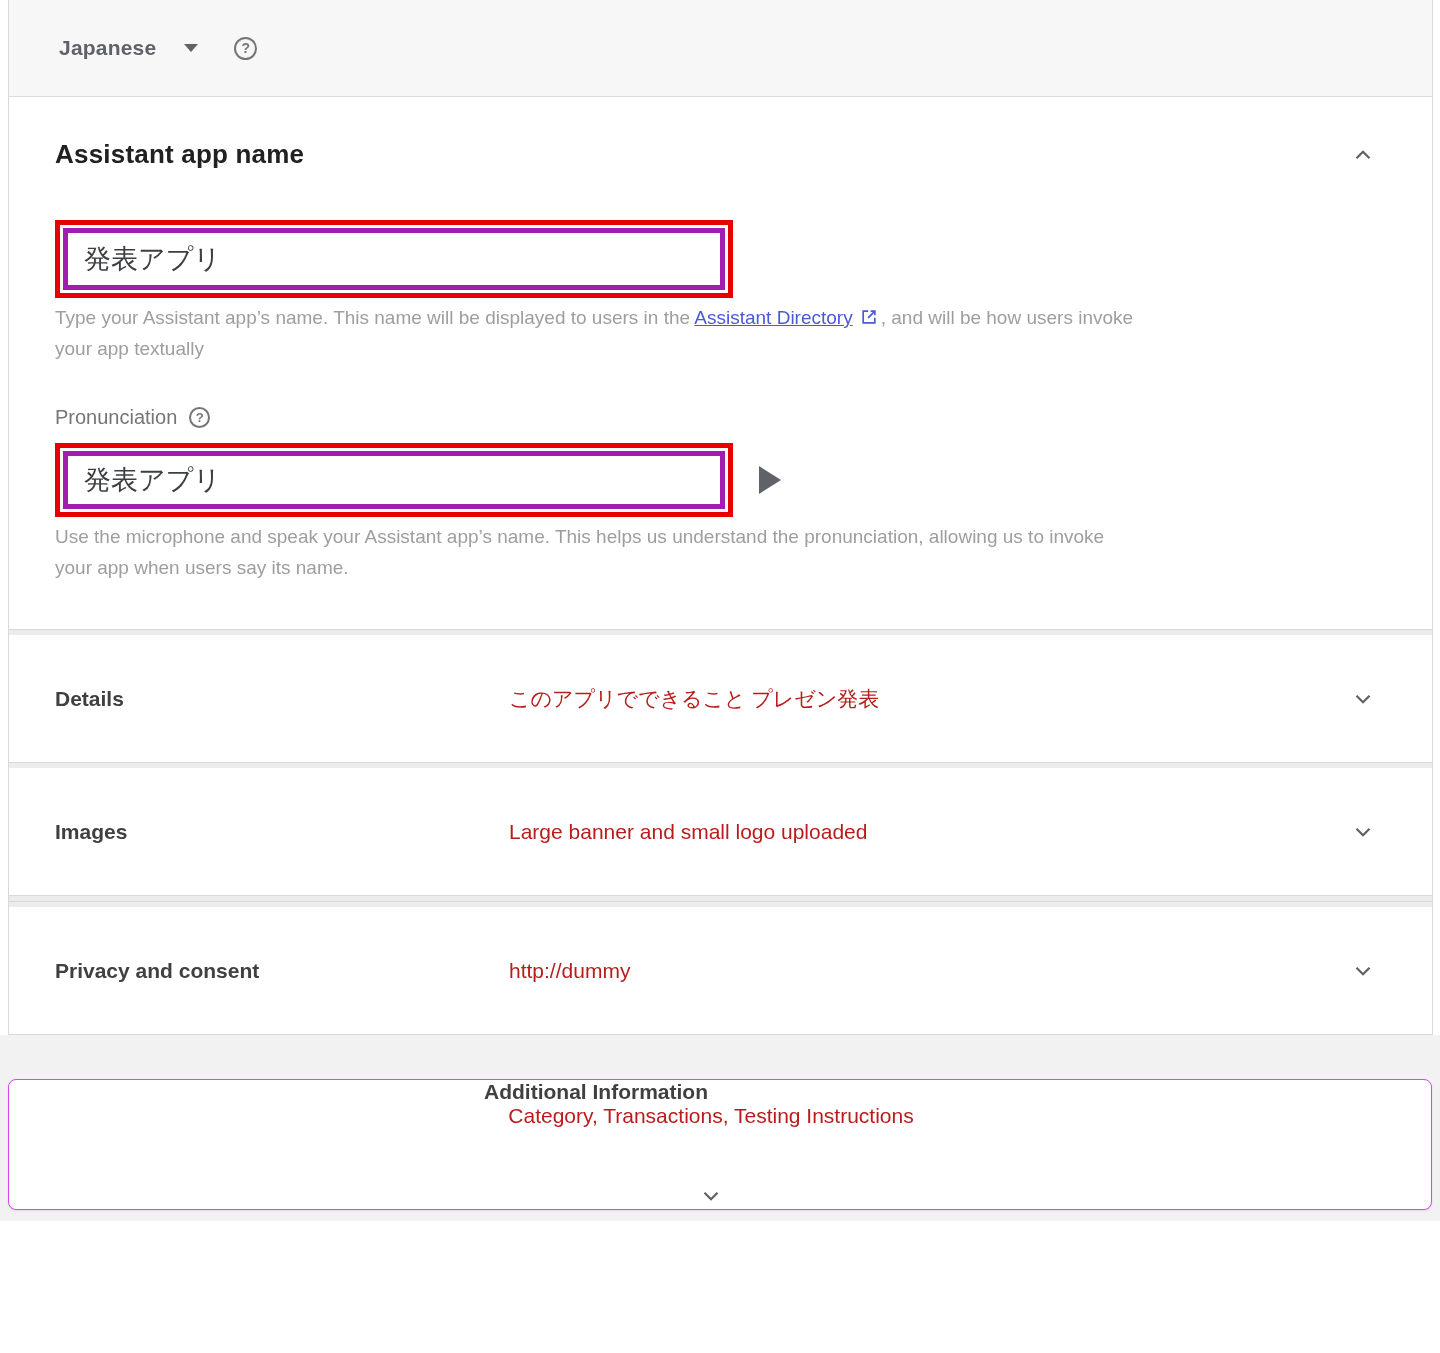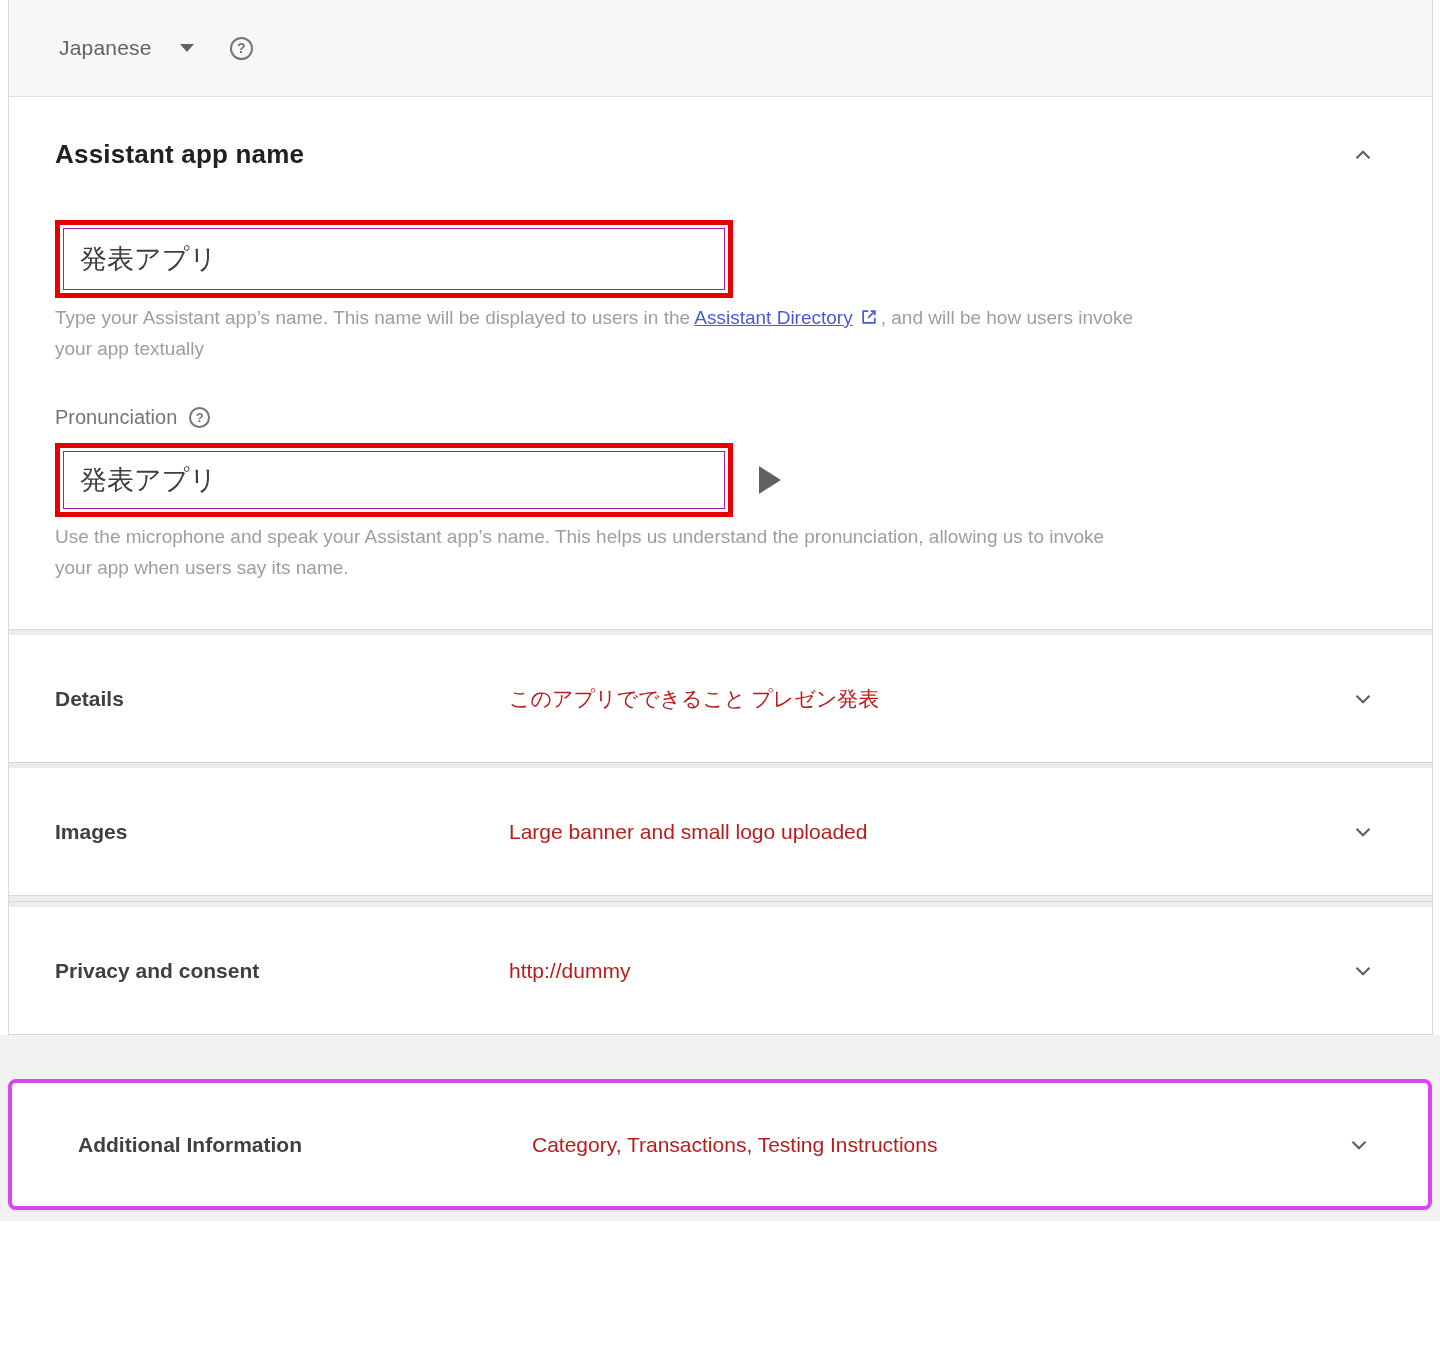--- a/index.html
+++ b/index.html
@@ -4,57 +4,57 @@
 <style>
   * { margin:0; padding:0; box-sizing:border-box; }
   html,body { width:1440px; height:1353px; background:#ffffff; overflow:hidden;
               font-family:"Liberation Sans","DejaVu Sans",sans-serif; }
   .panel { margin:0 7px 0 8px; border-left:1px solid #d9d9d9; border-right:1px solid #d9d9d9;
            border-bottom:1px solid #d9d9d9; background:#ffffff; }
   
   .lang-bar { height:97px; background:#f7f7f7; border-bottom:1px solid #dcdcdc;
               display:flex; align-items:center; padding-left:50px; }
   .lang-select { display:flex; align-items:center; gap:28px; cursor:pointer; }
-  .lang-label { font-size:21px; color:#5f6368; letter-spacing:.2px; }
+  .lang-label { font-size:21px; color:#5f6368; letter-spacing:.2px;font-weight:bold; }
   .caret-down { width:0; height:0; border-left:7px solid transparent; border-right:7px solid transparent;
                 border-top:8px solid #5f6368; }
   .help-circle { width:23px; height:23px; border:2px solid #757575; border-radius:50%;
                  color:#757575; font-size:14px; font-weight:bold; display:flex;
                  align-items:center; justify-content:center; margin-left:36px; }
   .help-circle.small { width:21px; height:21px; margin-left:0; font-size:13px; }
   
   .card { background:#fff; padding:42px 56px 46px 46px; }
   .sec-header { display:flex; align-items:center; justify-content:space-between; }
   .sec-title { font-size:26px; font-weight:700; color:#212121; letter-spacing:.2px; }
   .chev { display:block; }
   .redbox { border:5px solid #e80000; padding:3px; width:678px; background:#fff; }
-  .redbox input { width:100%; height:62px; border:1px solid #a21caf; background:#fff;
+  .redbox input { width:100%; height:62px; border:5px solid #a21caf; background:#fff;
                   font-size:27px; color:#3c4043; padding:0 16px; outline:none;
                   font-family:"Liberation Sans","DejaVu Sans",sans-serif; }
   .helper { font-size:19px; line-height:31px; color:#9e9e9e; max-width:1100px; margin-top:4px; }
   .helper a { color:#4a59d4; text-decoration:underline; }
   .ext-ico { vertical-align:-3px; margin:0 2px 0 6px; }
   .pron-label { display:flex; align-items:center; gap:12px; margin-top:42px;
                 font-size:20px; color:#757575; }
   .pron-row { display:flex; align-items:center; margin-top:14px; }
   .redbox.p2 input { height:58px; }
   .play-btn { width:0; height:0; border-top:14px solid transparent; border-bottom:14px solid transparent;
               border-left:22px solid #5f6368; margin-left:26px; cursor:pointer; }
   
   .divider { height:6px; background:#ececec; border-top:1px solid #d8d8d8; }
   .acc-row { height:127px; display:flex; align-items:center; background:#fff;
              padding:0 56px 0 46px; cursor:pointer; }
   .acc-label { width:454px; flex-shrink:0; font-size:21px; font-weight:700; color:#404040; }
   .acc-summary { flex:1; font-size:21px; color:#b91c1c; }
   .redact-bar { width:260px; height:28px; background:#000; }
   
   .lower { background:#f2f2f2; height:186px; padding-top:44px; }
-  .bottom-card { margin:0 8px; height:131px; background:#fff; border:4px solid #d946ef;
+  .bottom-card { margin:0 8px; height:131px; background:#fff; border:1px solid #d946ef;
                  border-radius:8px; box-shadow:0 1px 2px rgba(0,0,0,.10);
-                 display:flex; align-items:center; padding:0 56px 0 66px; cursor:pointer; }
+                 display:flex; align-items:center; padding:0 56px 0 38px; cursor:pointer;flex-direction:column; }
 </style>
 </head>
 <body>
 
 <div>
   <div class="panel">
 
     <div class="lang-bar">
       <div class="lang-select">
         <span class="lang-label">Japanese</span>

